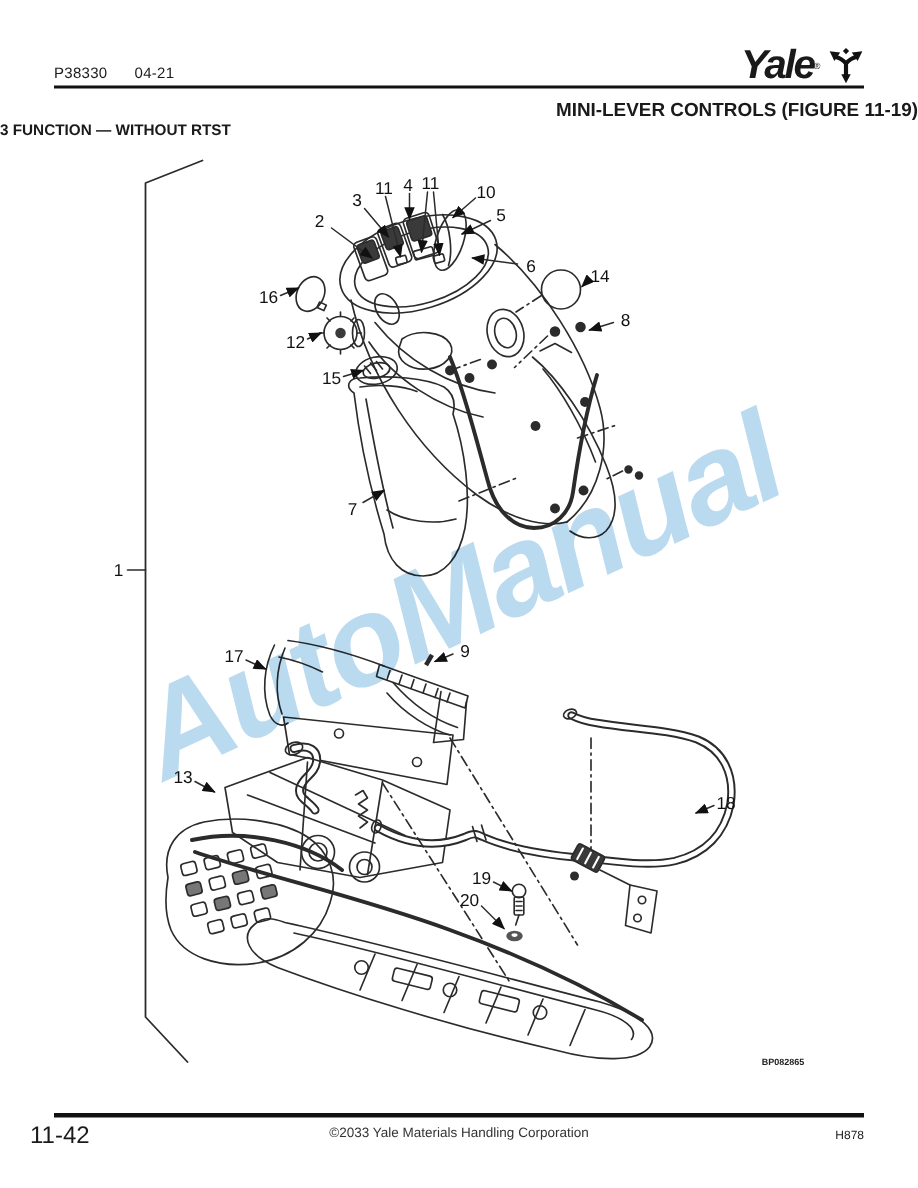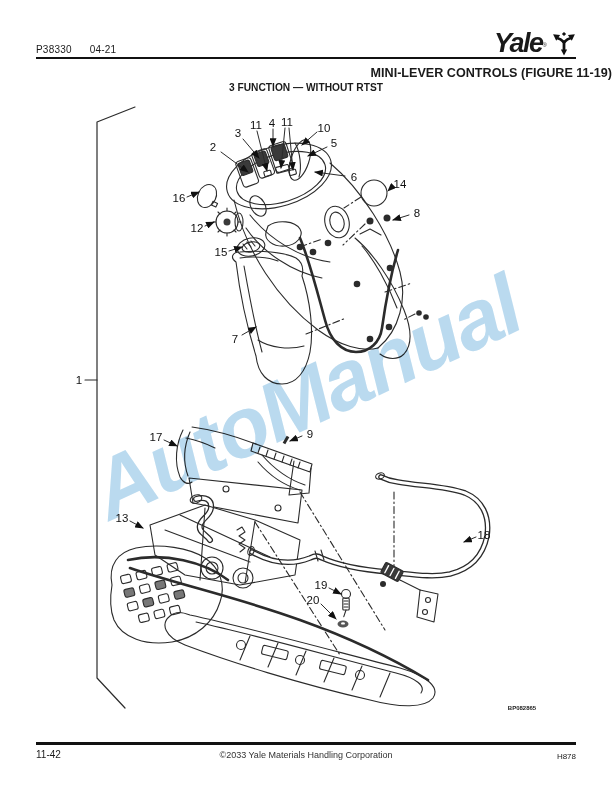--- a/index.html
+++ b/index.html
@@ -8,32 +8,32 @@
   
   .hdr-left{position:absolute;left:36px;top:44px;font-size:10px;letter-spacing:.2px;}
   .hdr-left span{margin-right:18px;}
   .brand{position:absolute;right:36px;top:30px;display:flex;align-items:center;}
   .brand-word{font-size:27px;font-weight:bold;font-style:italic;letter-spacing:-1.5px;line-height:1;}
   .brand-reg{font-size:6px;vertical-align:top;position:relative;top:1px;}
   .brand-icon{width:24px;height:26px;margin-left:5px;margin-top:1px;}
   .hdr-rule{position:absolute;left:36px;right:36px;top:57px;height:2.4px;background:#111;}
   
   .title{position:absolute;left:0;right:0;top:66px;text-align:right;font-size:12.6px;font-weight:bold;}
-  .subtitle{position:absolute;left:0;right:0;top:82px;text-align:center;font-size:10.2px;font-weight:bold;}
+  .subtitle{position:absolute;left:0;right:0;top:82px;text-align:left;font-size:10.2px;font-weight:bold;}
   
   .fig{position:absolute;left:0;top:0;width:612px;height:792px;z-index:1;}
   svg text.callout{font-family:"Liberation Sans",sans-serif;font-size:11.5px;fill:#111;}
   svg text.imgcode{font-family:"Liberation Sans",sans-serif;font-size:6px;font-weight:bold;fill:#222;}
   
   .watermark{position:absolute;left:50%;top:398px;transform:translate(-50%,-50%) rotate(-25deg);
              z-index:2;font-size:84px;font-weight:bold;font-style:italic;letter-spacing:-2px;
              opacity:.8;mix-blend-mode:multiply;white-space:nowrap;pointer-events:none;}
   
   .ftr-rule{position:absolute;left:36px;right:36px;top:742px;height:2.8px;background:#111;}
-  .ftr-page{position:absolute;left:36px;top:749px;font-size:10px;}
+  .ftr-page{position:absolute;left:20px;top:749px;font-size:16px;}
   .ftr-copy{position:absolute;left:0;right:0;top:750px;text-align:center;font-size:9px;color:#333;}
   .ftr-code{position:absolute;right:36px;top:752px;font-size:8px;margin-left:12px;}
 </style>
 </head>
 <body>
 
 <div class="page">
 
   <div class="hdr-left">
     <span>P38330</span><span>04-21</span>

